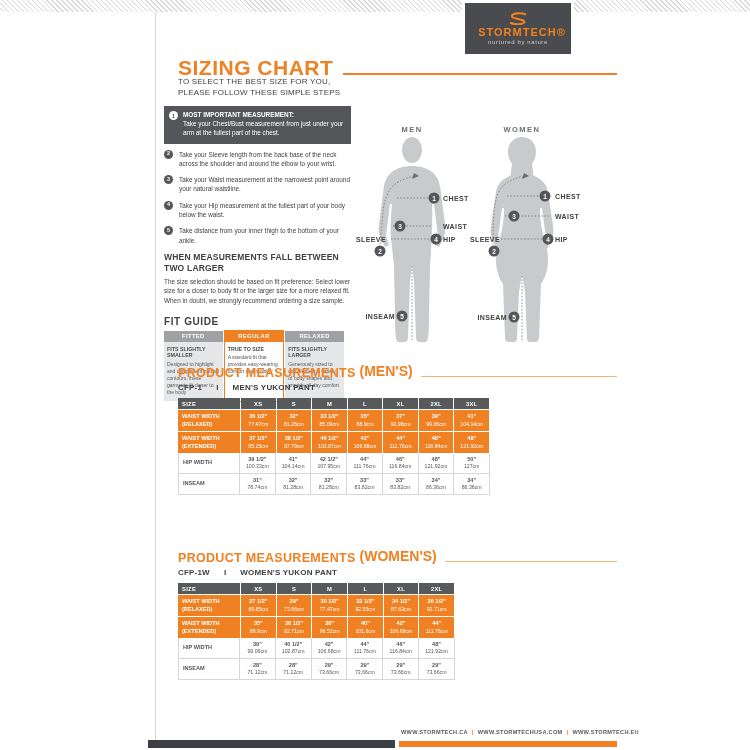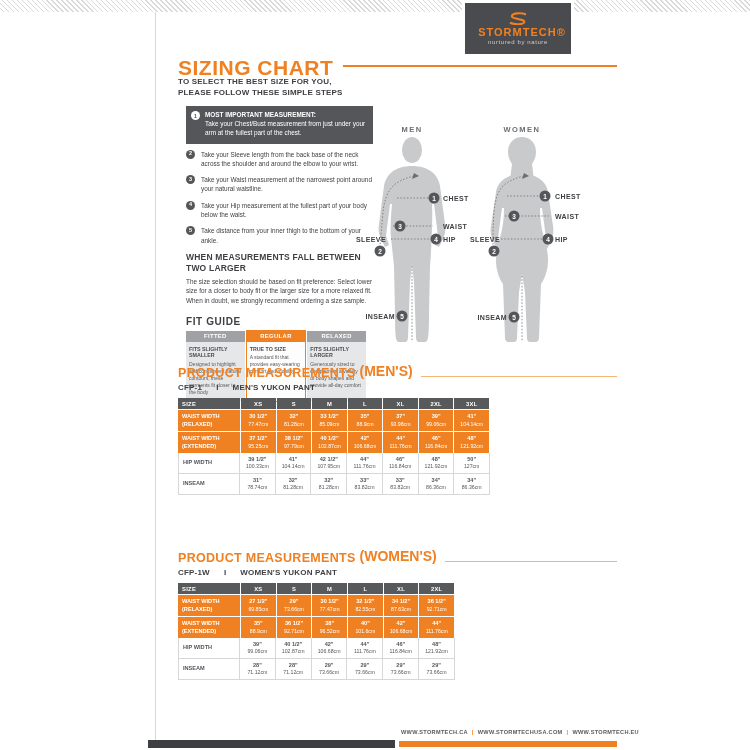--- a/index.html
+++ b/index.html
@@ -10,26 +10,26 @@
   .hatch{left:0;top:0;width:750px;height:12px;
     background:repeating-linear-gradient(45deg,#fff 0 2.5px,#d8d9db 2.5px 3.5px);}
   .vline{left:155px;top:12px;width:1px;height:728px;background:#d6d7d9;}
   
   .logo{left:465px;top:3px;width:106px;height:51px;background:#4a4b4e;
         display:flex;flex-direction:column;align-items:center;justify-content:center;
         box-shadow:0 0 0 3px #fff;}
   .logo .brand{color:#f08122;font-weight:bold;font-size:11px;letter-spacing:1px;margin-top:1px;margin-left:8px;}
   .logo .tag{color:#cfd0d2;font-size:6px;letter-spacing:.6px;margin-top:1px;}
   
-  .title-row{left:178px;top:57px;width:439px;display:flex;align-items:center;}
+  .title-row{left:178px;top:57px;width:439px;display:flex;align-items:flex-end;}
   .title-row h1{margin:0;font-size:21px;font-weight:bold;color:#f08122;letter-spacing:.5px;line-height:1;}
   .title-rule{flex:1;height:2px;background:#f08122;margin:0 0 3px 10px;}
-  .intro{left:178px;top:76px;font-size:8px;font-weight:bold;color:#3e3f42;line-height:1.4;letter-spacing:.2px;}
-  
-  .leftcol{left:186px;top:106px;width:187px;}
+  .intro{left:178px;top:76px;font-size:8px;font-weight:normal;color:#3e3f42;line-height:1.4;letter-spacing:.2px;}
+  
+  .leftcol{left:164px;top:106px;width:187px;}
   .step1{background:#54565a;color:#fff;padding:5px 6px 6px 5px;display:flex;gap:5px;}
   .badge{width:9px;height:9px;min-width:9px;border-radius:50%;background:#54565a;color:#fff;
          font-size:5.5px;font-weight:bold;display:flex;align-items:center;justify-content:center;}
   .badge.inv{background:#fff;color:#54565a;}
   .step1 .t1{font-weight:bold;font-size:6.4px;}
   .step1 .t2{font-size:6.4px;line-height:1.45;margin-top:1px;}
   .steps{list-style:none;margin:6px 0 0 0;padding:0;}
   .steps li{display:flex;gap:6px;margin-bottom:7px;font-size:6.4px;line-height:1.45;color:#414246;}
   .bsh{font-size:8.5px;font-weight:bold;color:#3e3f42;line-height:1.35;margin-top:4px;letter-spacing:.2px;}
   .bsb{font-size:6.4px;line-height:1.5;margin-top:2px;color:#414246;}

